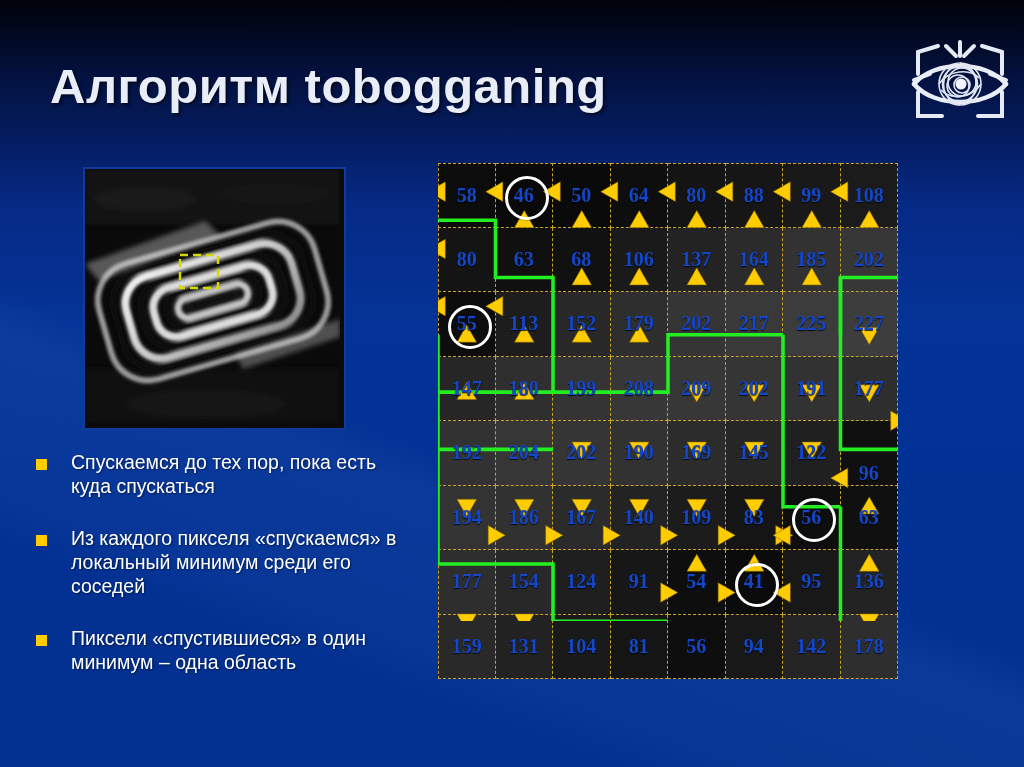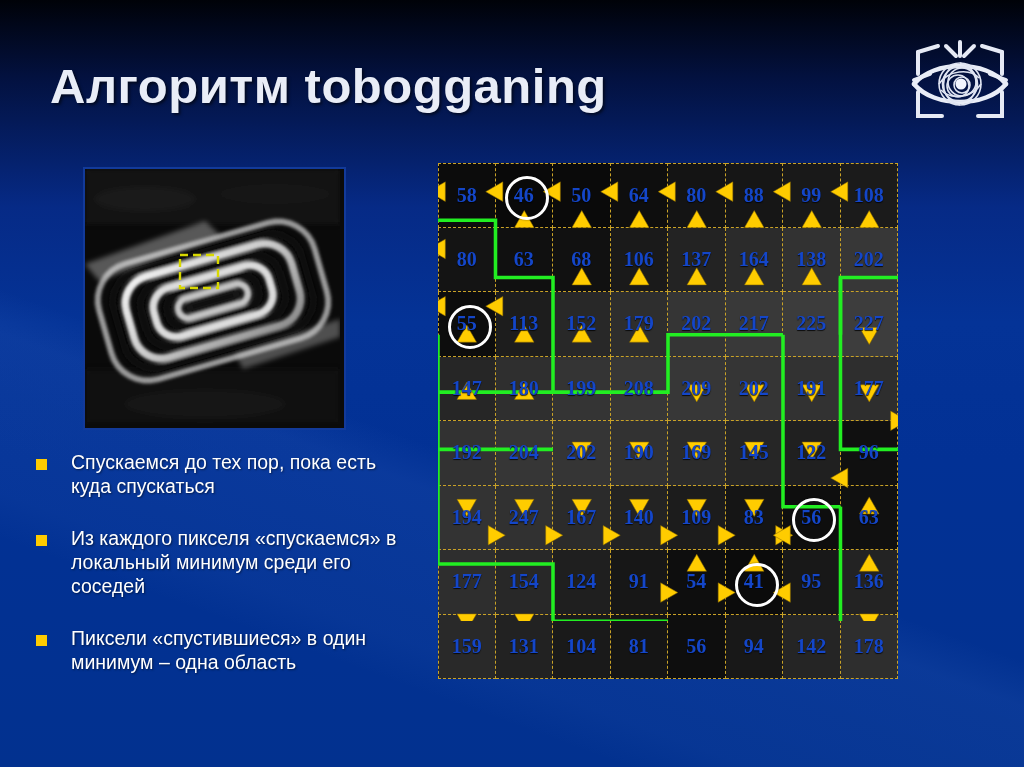--- a/index.html
+++ b/index.html
@@ -218,21 +218,21 @@
         <div class="cell" style="background: rgb(26, 26, 26);">
           <span class="val">106</span>
         </div>
         <div class="cell" style="background: rgb(35, 35, 35);">
           <span class="val">137</span>
         </div>
         <div class="cell" style="background: rgb(43, 43, 43);">
           <span class="val">164</span>
         </div>
         <div class="cell" style="background: rgb(50, 50, 50);">
-          <span class="val">138</span>
+          <span class="val">185</span>
         </div>
         <div class="cell" style="background: rgb(55, 55, 55);">
           <span class="val">202</span>
         </div>
         <div class="cell c0" style="background: rgb(13, 13, 13);">
           <div class="ring"></div>
           <span class="val">55</span>
         </div>
         <div class="cell" style="background: rgb(29, 29, 29);">
           <span class="val">113</span>
@@ -293,28 +293,28 @@
         </div>
         <div class="cell" style="background: rgb(44, 44, 44);">
           <span class="val">169</span>
         </div>
         <div class="cell" style="background: rgb(38, 38, 38);">
           <span class="val">145</span>
         </div>
         <div class="cell" style="background: rgb(32, 32, 32);">
           <span class="val">122</span>
         </div>
-        <div class="cell" style="background: rgb(16, 16, 16);">
+        <div class="cell" style="background: rgb(16, 16, 16); align-items: flex-end;">
           <span class="val">96</span>
         </div>
         <div class="cell c0" style="background: rgb(51, 51, 51);">
           <span class="val">194</span>
         </div>
         <div class="cell" style="background: rgb(49, 49, 49);">
-          <span class="val">247</span>
+          <span class="val">186</span>
         </div>
         <div class="cell" style="background: rgb(43, 43, 43);">
           <span class="val">167</span>
         </div>
         <div class="cell" style="background: rgb(35, 35, 35);">
           <span class="val">140</span>
         </div>
         <div class="cell" style="background: rgb(28, 28, 28);">
           <span class="val">109</span>
         </div>

